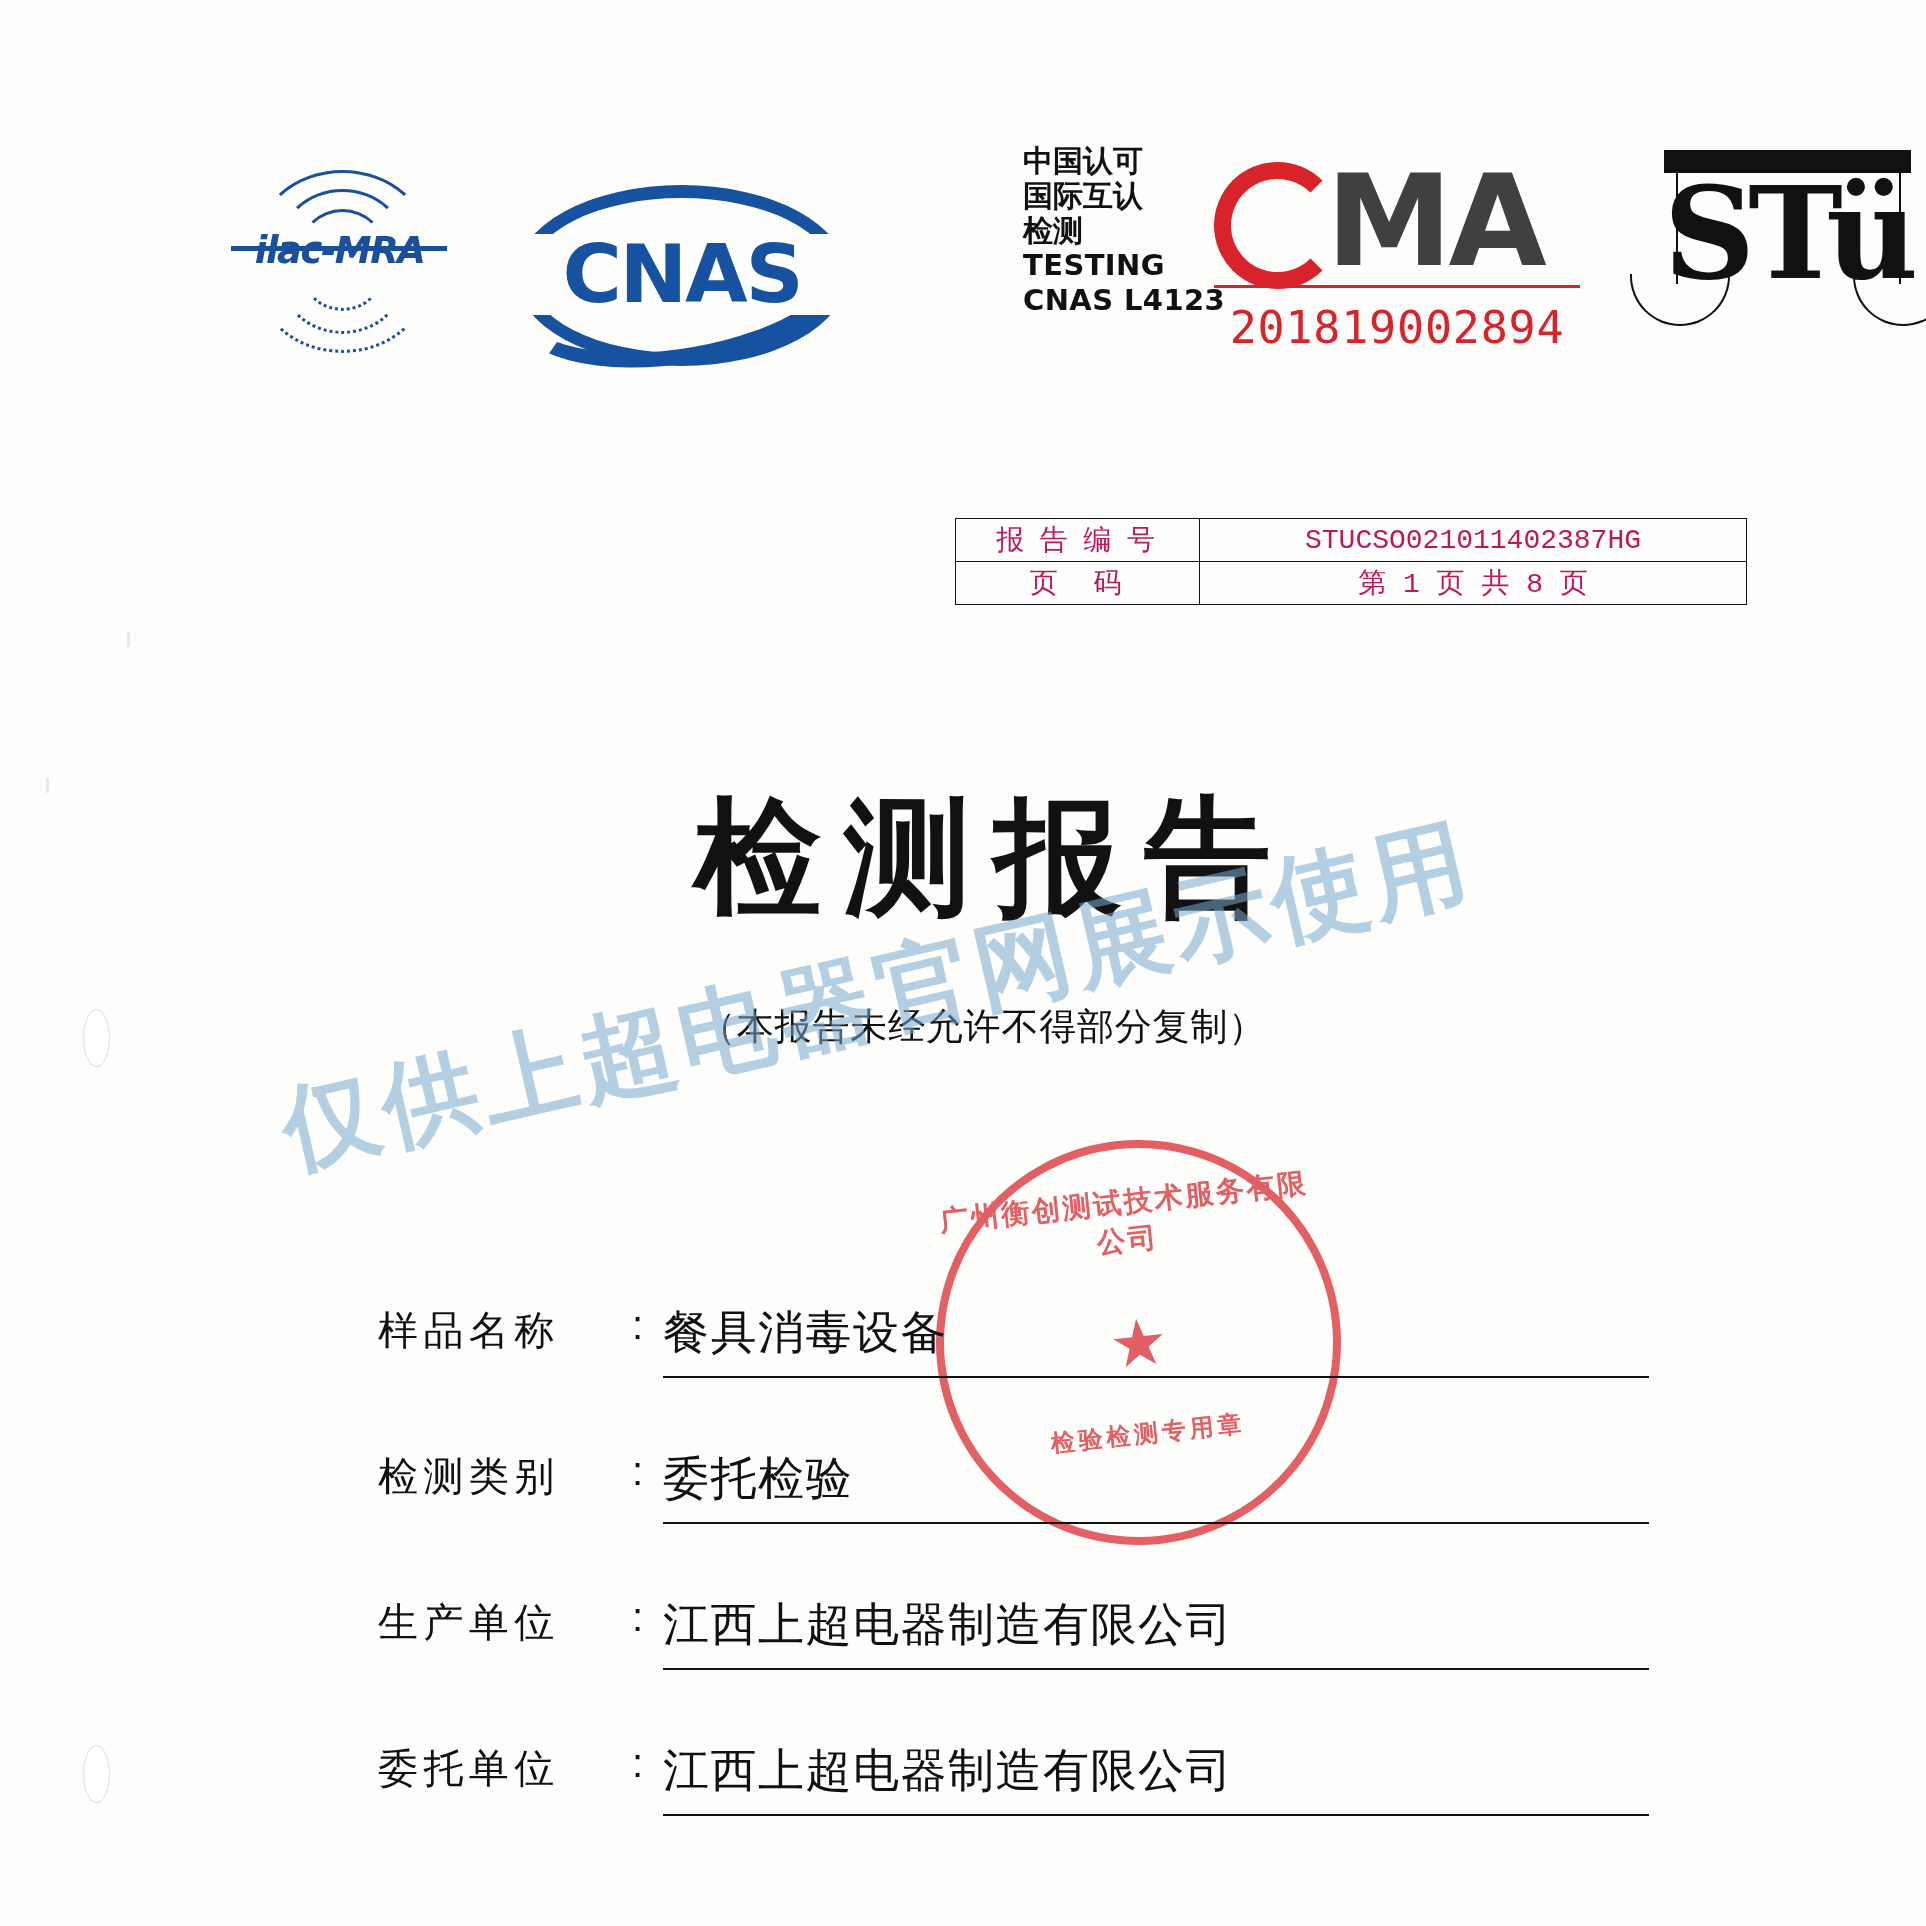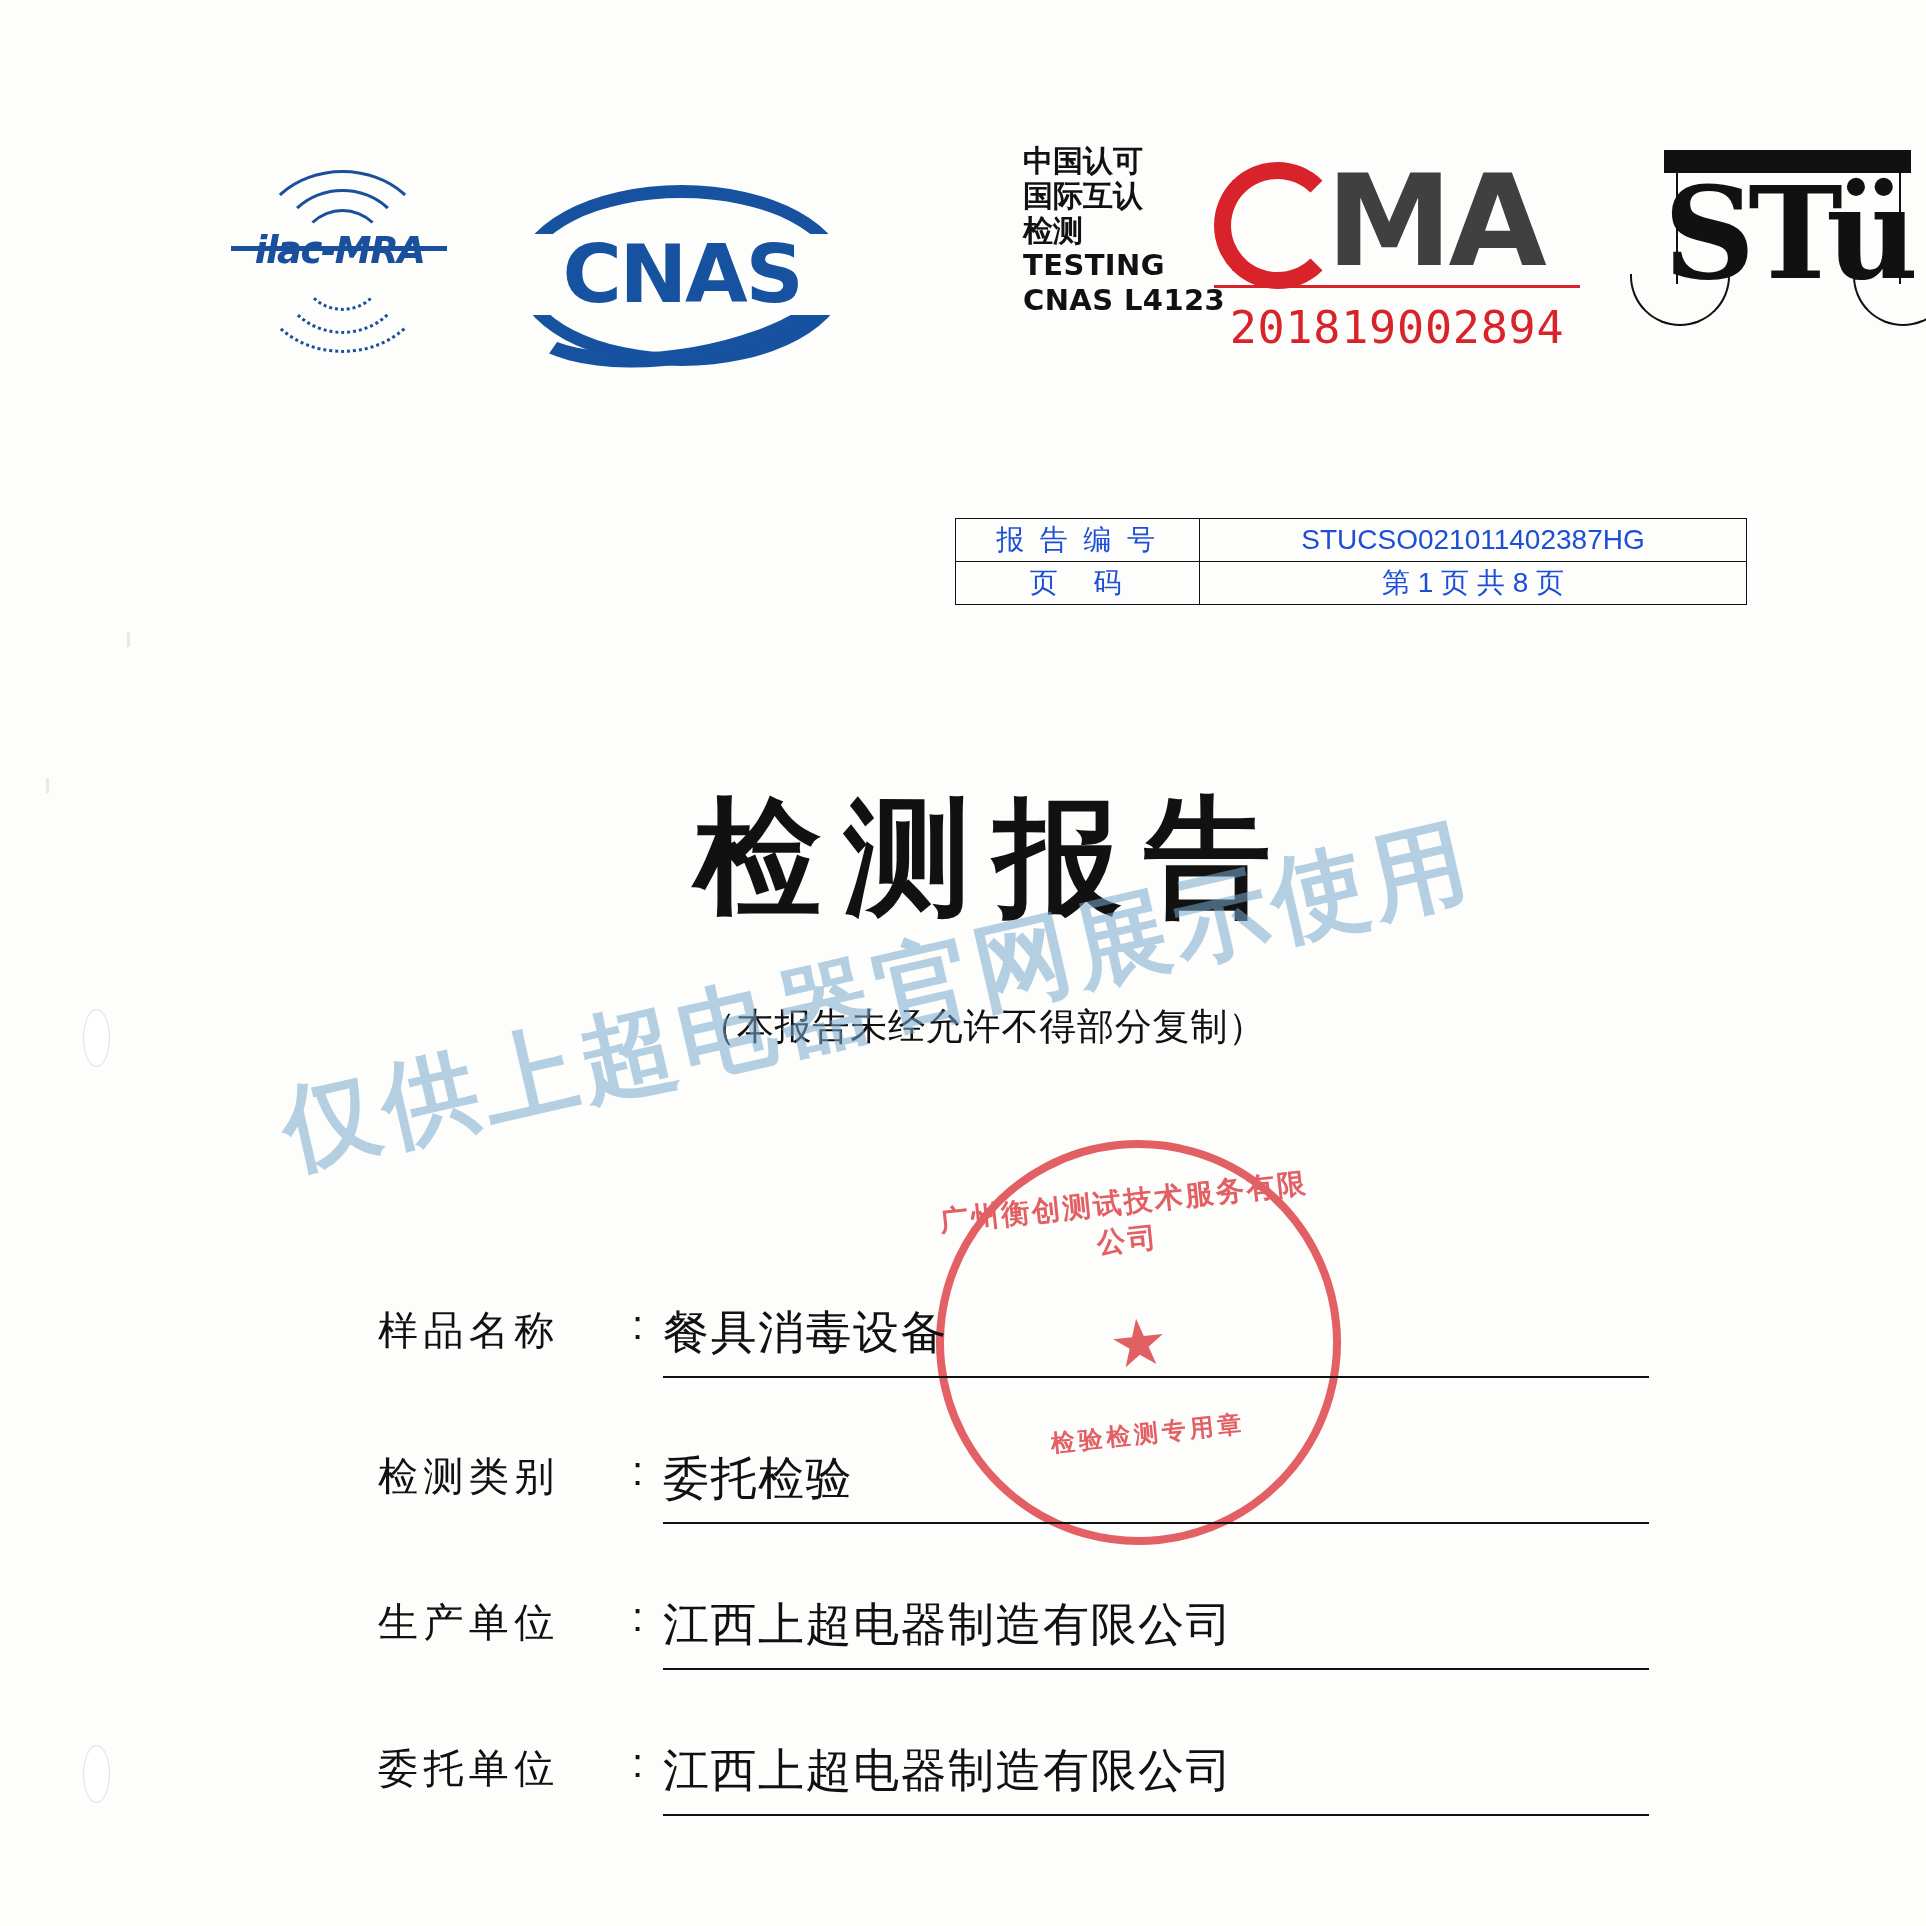--- a/index.html
+++ b/index.html
@@ -251,31 +251,32 @@
     position: absolute;
     left: 955px;
     top: 518px;
     width: 792px;
     border-collapse: collapse;
   }
   .id-table td {
     border: 1.2px solid #111;
     height: 42px;
     font-size: 28px;
-    color: #1d4ed8;
+    color: #be185d;
     padding: 0 10px;
   }
   .id-label {
     width: 223px;
     text-align: center;
     letter-spacing: 3.9px;
   }
   .id-value {
     text-align: center;
     font-size: 28.5px;
+    font-family: Liberation Mono, monospace;
   }
 
   
   .main-title {
     position: absolute;
     left: 0;
     top: 774px;
     width: 1965px;
     text-align: center;
     font-family: "DejaVu Sans", "Liberation Sans", sans-serif;

